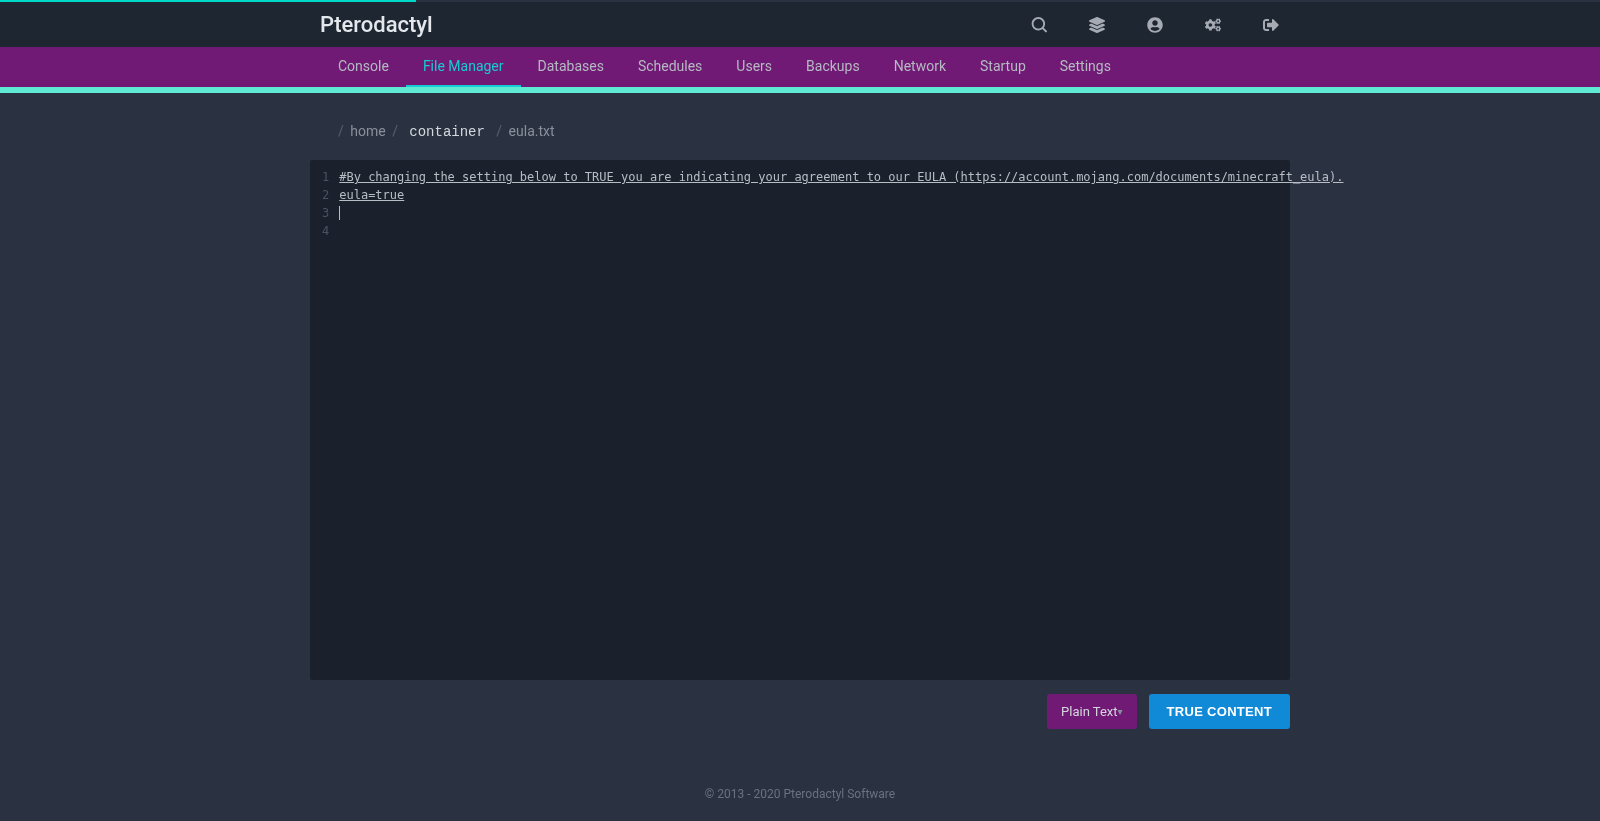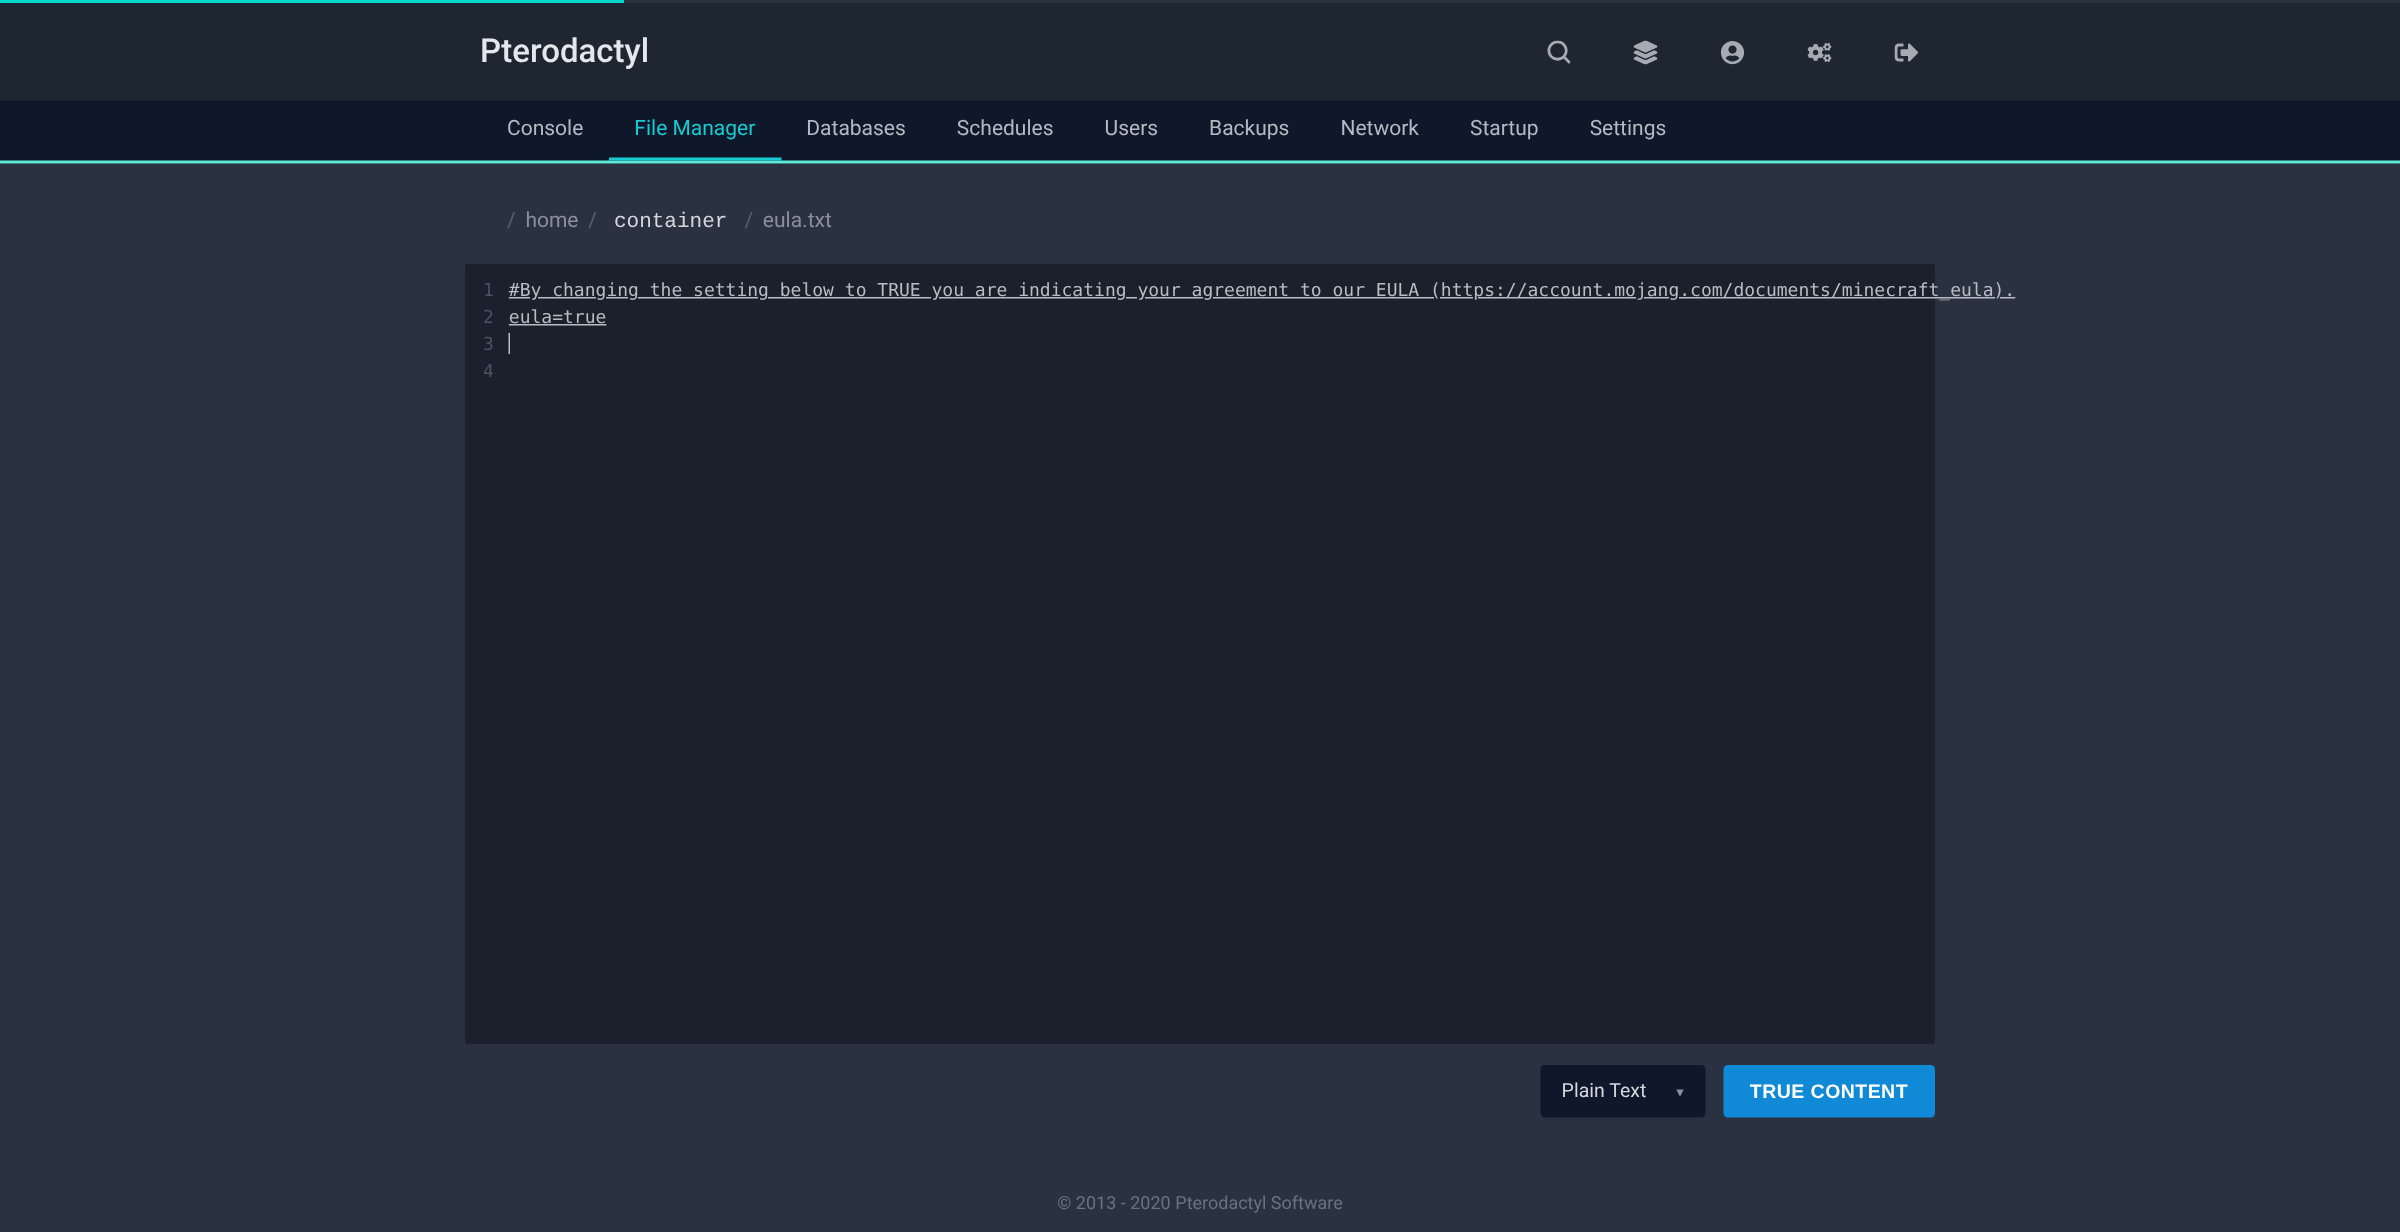--- a/index.html
+++ b/index.html
@@ -14,21 +14,21 @@
     .progress-bar {
       height: 2px;
       width: 26%;
       background: #00d9c7;
     }
     .header {
       background: #1e2632;
       display: flex;
       align-items: center;
       justify-content: space-between;
-      padding: 20px 0;
+      padding: 10px 0;
     }
     .header-inner {
       max-width: 1000px;
       width: 100%;
       margin: 0 auto;
       padding: 0 20px;
       display: flex;
       align-items: center;
       justify-content: space-between;
     }
@@ -46,22 +46,22 @@
       width: 18px;
       height: 18px;
       cursor: pointer;
       display: flex;
       align-items: center;
       justify-content: center;
       color: #a5aab3;
     }
     .header-icon svg { width: 16px; height: 16px; fill: currentColor; }
     .subnav {
-      background: #0f172a;
-      border-bottom: 2px solid #5eead4;
+      background: #701a75;
+      border-bottom: 6px solid #5eead4;
       padding-left: 22px;
     }
     .subnav-inner {
       max-width: 1000px;
       margin: 0 auto;
       padding: 0 10px;
       display: flex;
       gap: 0;
     }
     .subnav-item {
@@ -123,29 +123,28 @@
       background: #b8bdc4;
       vertical-align: text-bottom;
     }
     .actions {
       display: flex;
       justify-content: flex-end;
       gap: 12px;
       margin-top: 14px;
     }
     .mode-select {
-      background: #0f172a;
+      background: #701a75;
       color: #d4d8dd;
       border: none;
       border-radius: 3px;
       padding: 10px 14px;
       font-size: 13px;
       display: flex;
       align-items: center;
-      gap: 20px;
       cursor: pointer;
     }
     .mode-select .chev { font-size: 10px; color: #8a909b; }
     .save-btn {
       background: #1089d6;
       color: #fff;
       border: none;
       border-radius: 3px;
       padding: 10px 18px;
       font-size: 13px;

